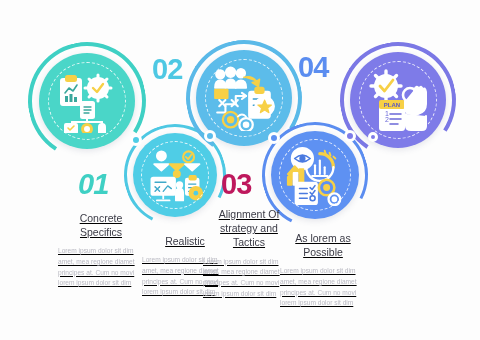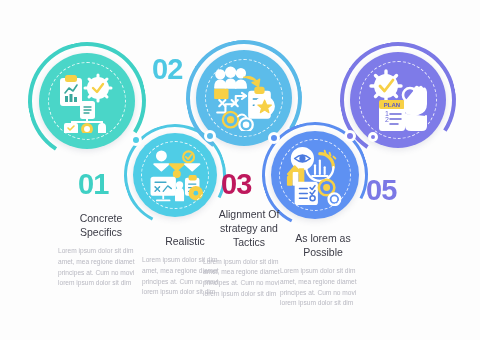--- a/index.html
+++ b/index.html
@@ -30,21 +30,21 @@
     box-sizing:border-box;
   }
 
   
   .num{
     position:absolute;font-size:29px;font-weight:700;letter-spacing:-1px;
     font-family:"Liberation Sans",sans-serif;line-height:1;
   }
 
   
-  .block{position:absolute;text-align:center;}
+  .block{position:absolute;text-align:center;text-decoration:underline;}
   .block .title{
     font-size:10.5px;color:#3b3b46;line-height:1.35;font-weight:400;
     margin:0 0 7px 0;font-family:"Liberation Sans",sans-serif;
   }
   .block .body{
     font-size:6.6px;color:#b9b9c2;line-height:1.62;margin:0;
     font-family:"Liberation Sans",sans-serif;text-align:left;
   }
 </style>
 </head>
@@ -253,24 +253,24 @@
       </svg>
     </div>
   </div>
 
   <div class="connector" style="left:130px;top:134px;width:12px;height:12px;background:#4fcde6;border:3px solid #ffffff;"></div>
   <div class="connector" style="left:204px;top:130px;width:12px;height:12px;background:#5cbcea;border:3px solid #ffffff;"></div>
   <div class="connector" style="left:268px;top:132px;width:12px;height:12px;background:#5e91f2;border:3px solid #ffffff;"></div>
   <div class="connector" style="left:344px;top:130px;width:12px;height:12px;background:#7e7be8;border:3px solid #ffffff;"></div>
   <div class="connector" style="left:368px;top:132px;width:10px;height:10px;background:#7e7be8;border:3px solid #ffffff;"></div>
 
-  <div class="num" style="left:78px;top:170px;color:#3fd0c4;">01</div>
+  <div class="num" style="left:78px;top:170px;color:#3fd0c4;font-style:italic;">01</div>
   <div class="num" style="left:152px;top:55px;color:#4ec8e3;">02</div>
   <div class="num" style="left:221px;top:170px;color:#be185d;">03</div>
-  <div class="num" style="left:366px;top:176px;color:#7b78e5;">05</div>
+  <div class="num" style="left:298px;top:53px;color:#5b8df0;">04</div>
 
   <div class="block" style="left:58px;top:211px;width:86px;">
     <p class="title">Concrete Specifics</p>
     <p class="body">Lorem ipsum dolor sit dim amet, mea regione diamet principes at. Cum no movi lorem ipsum dolor sit dim</p>
   </div>
 
   <div class="block" style="left:142px;top:234px;width:86px;">
     <p class="title">Realistic</p>
     <p class="body">Lorem ipsum dolor sit dim amet, mea regione diamet principes at. Cum no movi lorem ipsum dolor sit dim</p>
   </div>

